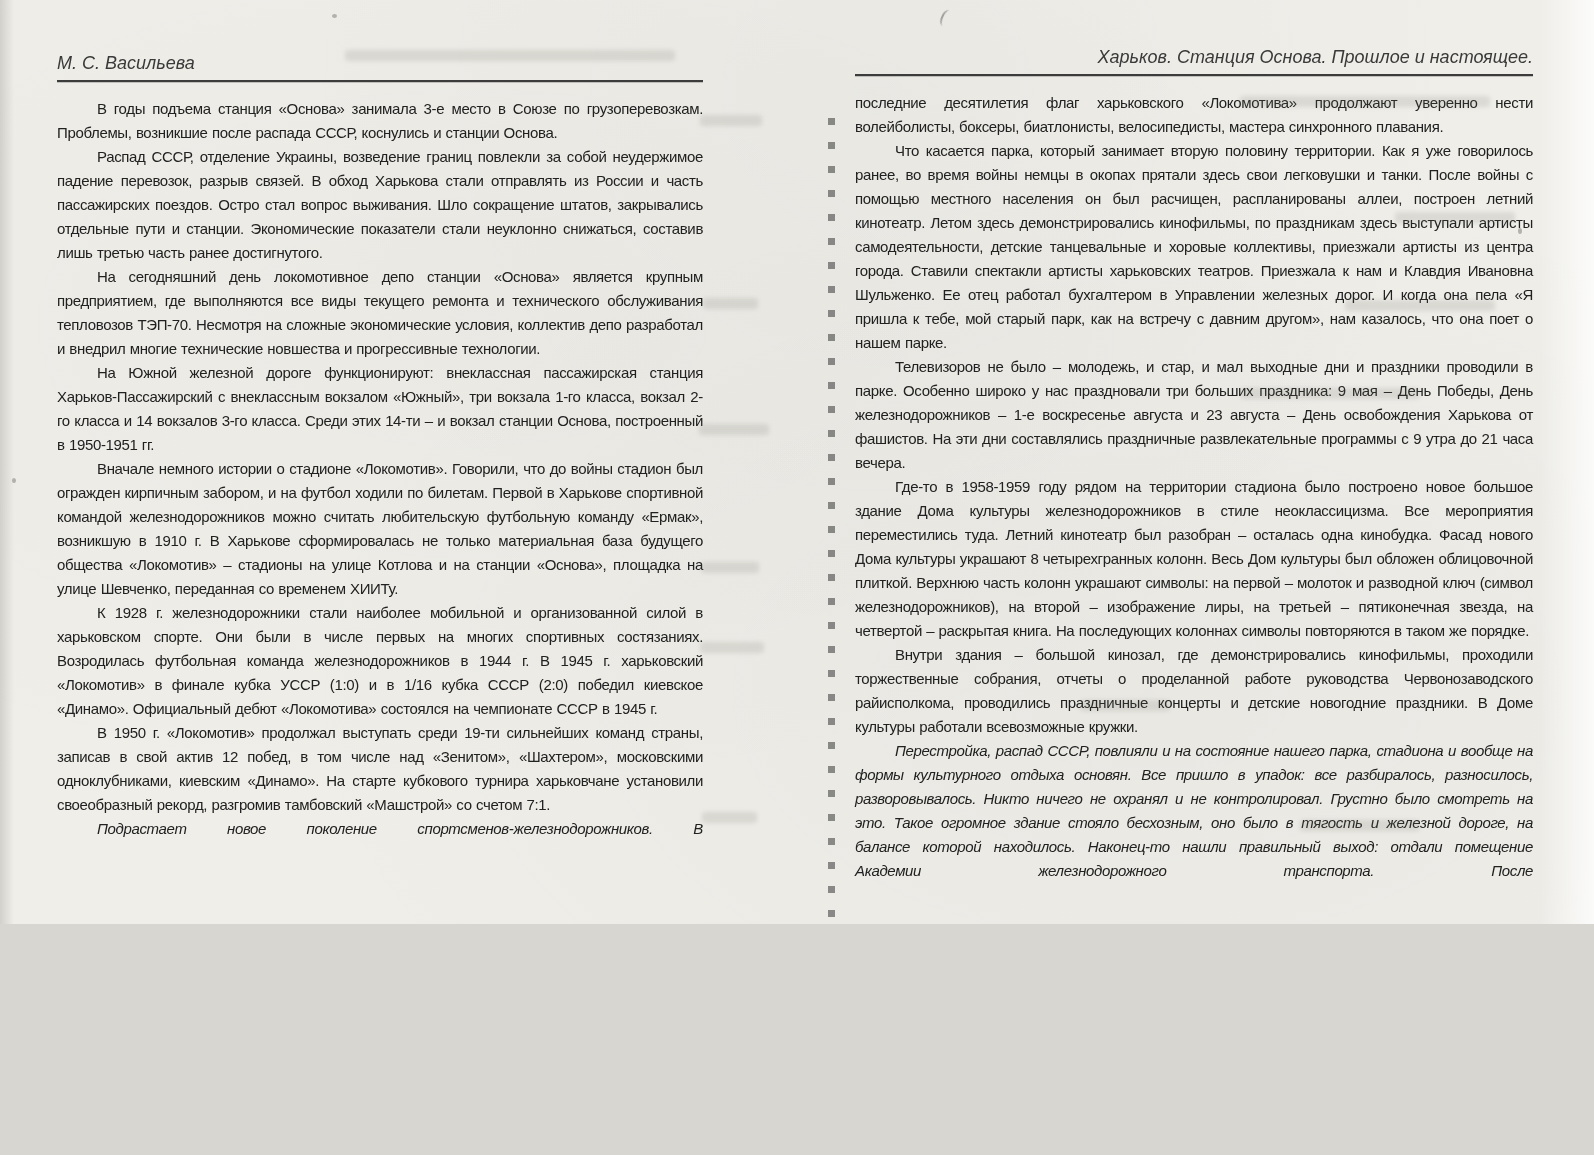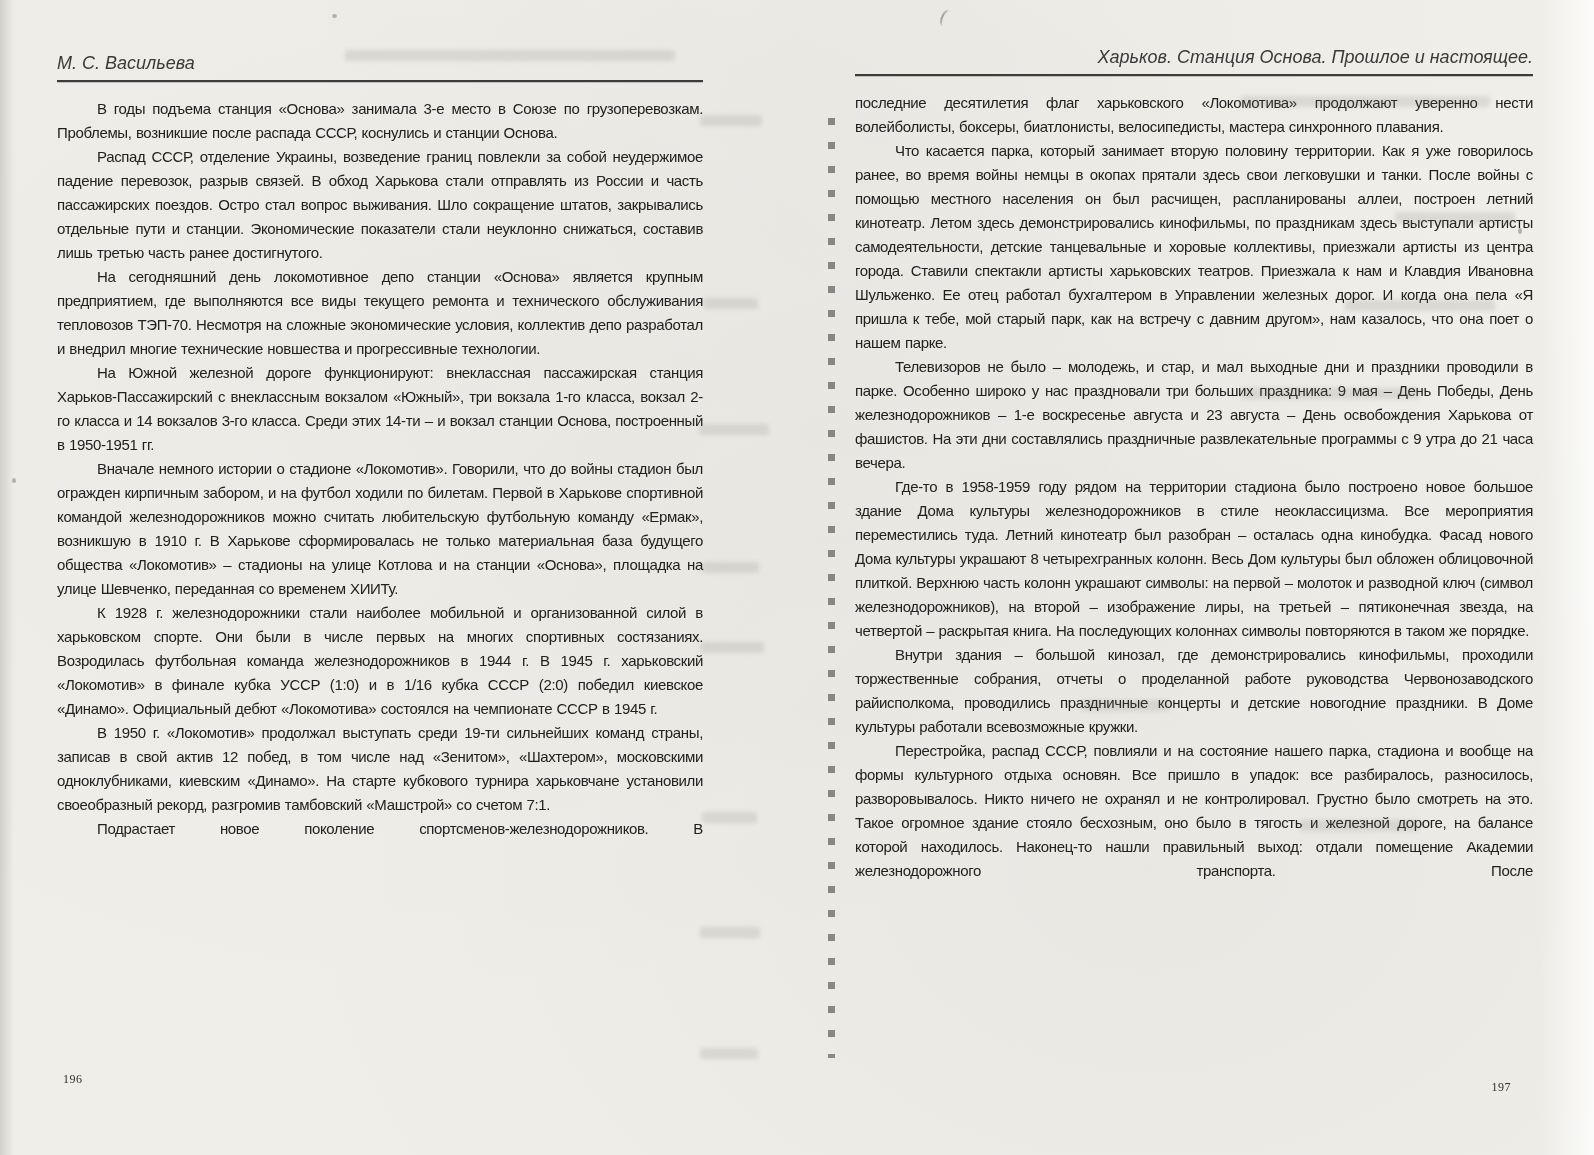--- a/index.html
+++ b/index.html
@@ -1,19 +1,19 @@
 <!DOCTYPE html>
 <html><head>
 <meta charset="utf-8">
 <style>
   html, body { margin: 0; padding: 0; background: #d8d6d1; }
   .scan {
     position: relative;
     width: 1594px;
-    height: 1155px;
+    height: 924px;
     background-color: #efeee9;
     background-image:
       radial-gradient(ellipse at 30% 35%, rgba(0,0,0,0.020), transparent 60%),
       radial-gradient(ellipse at 72% 75%, rgba(0,0,0,0.028), transparent 55%),
       radial-gradient(ellipse at 55% 10%, rgba(0,0,0,0.018), transparent 50%);
     overflow: hidden;
     font-family: "Liberation Sans", sans-serif;
     color: #222;
   }
   .page { position: absolute; top: 0; }
@@ -42,21 +42,21 @@
     margin: 0;
     text-indent: 40px;
     text-align: justify;
     font-size: 15px;
     line-height: 24px;
     letter-spacing: -0.35px;
     word-spacing: 0.5px;
     color: #212121;
   }
   .body p.noindent { text-indent: 0; }
-  .body p.cont { text-align-last: justify; }
+  .body p.cont { text-align-last: justify; font-style: italic; }
 
   .pagenum {
     position: absolute;
     font-size: 12px;
     color: #2e2e2e;
     letter-spacing: 0.5px;
     font-family: Liberation Serif, serif;
   }
   .pagenum-left  { left: 63px; top: 1072px; }
   .pagenum-right { left: 855px; top: 1080px; width: 656px; text-align: right; }

